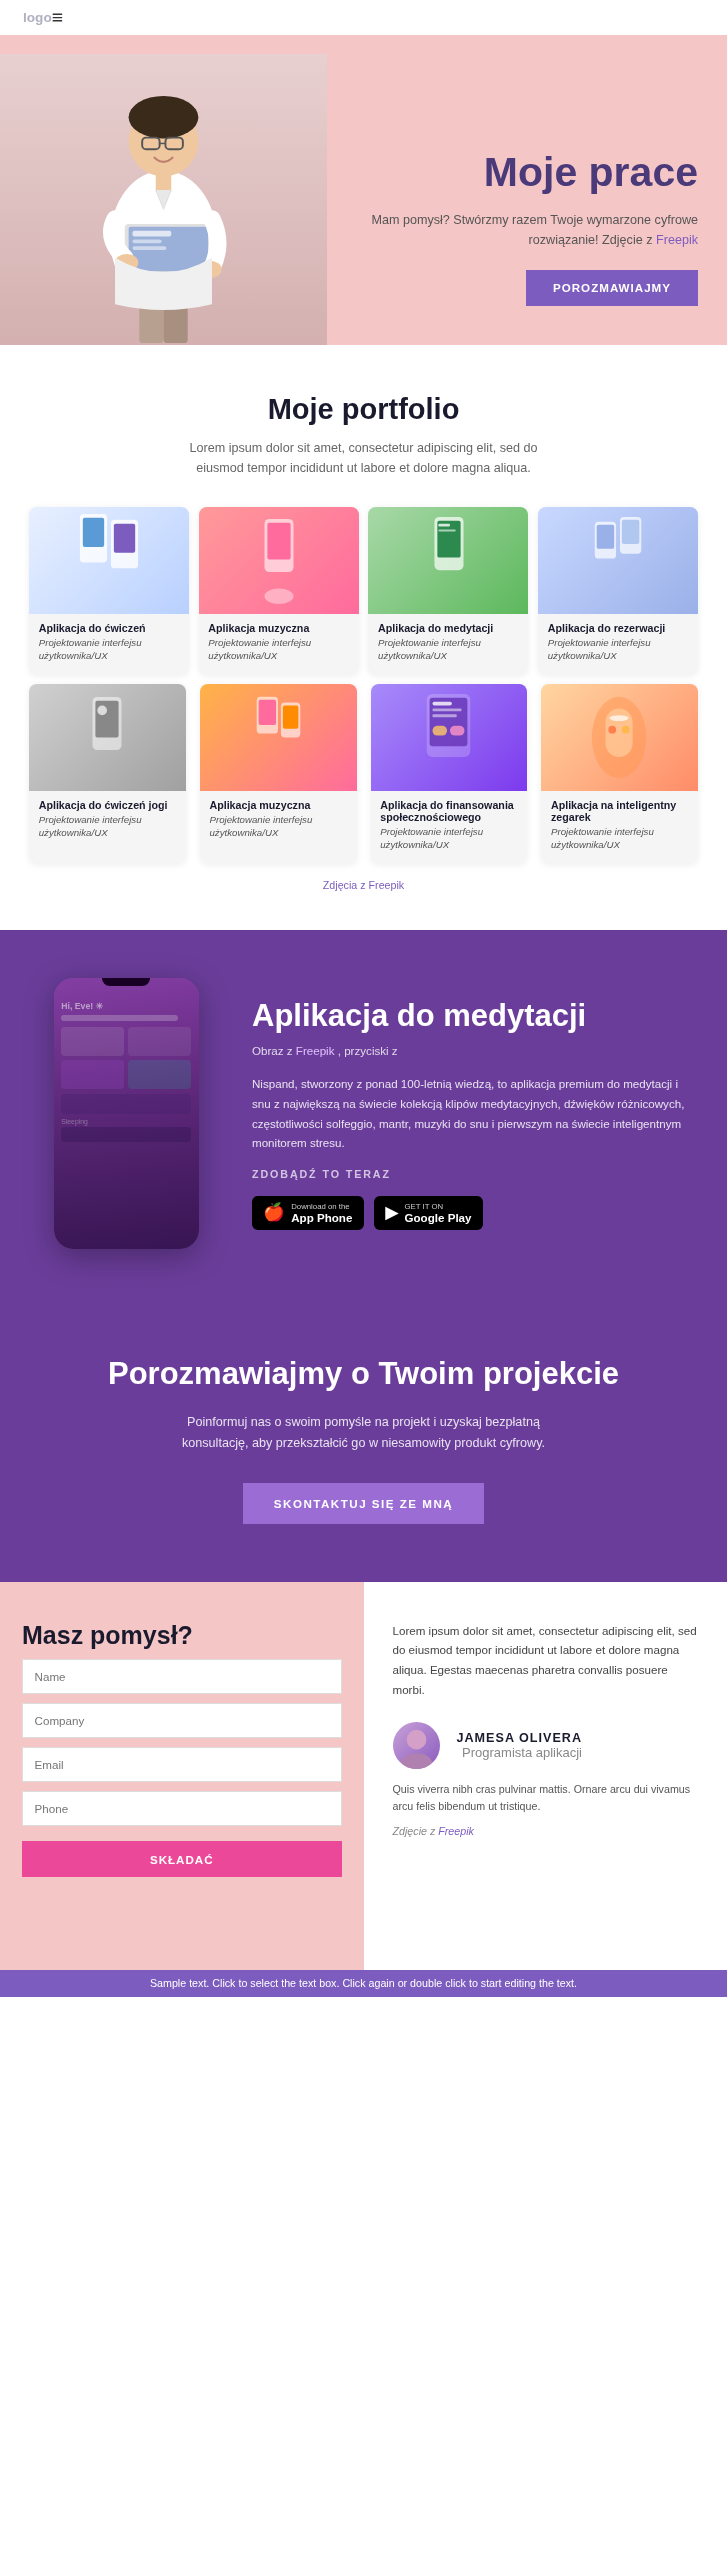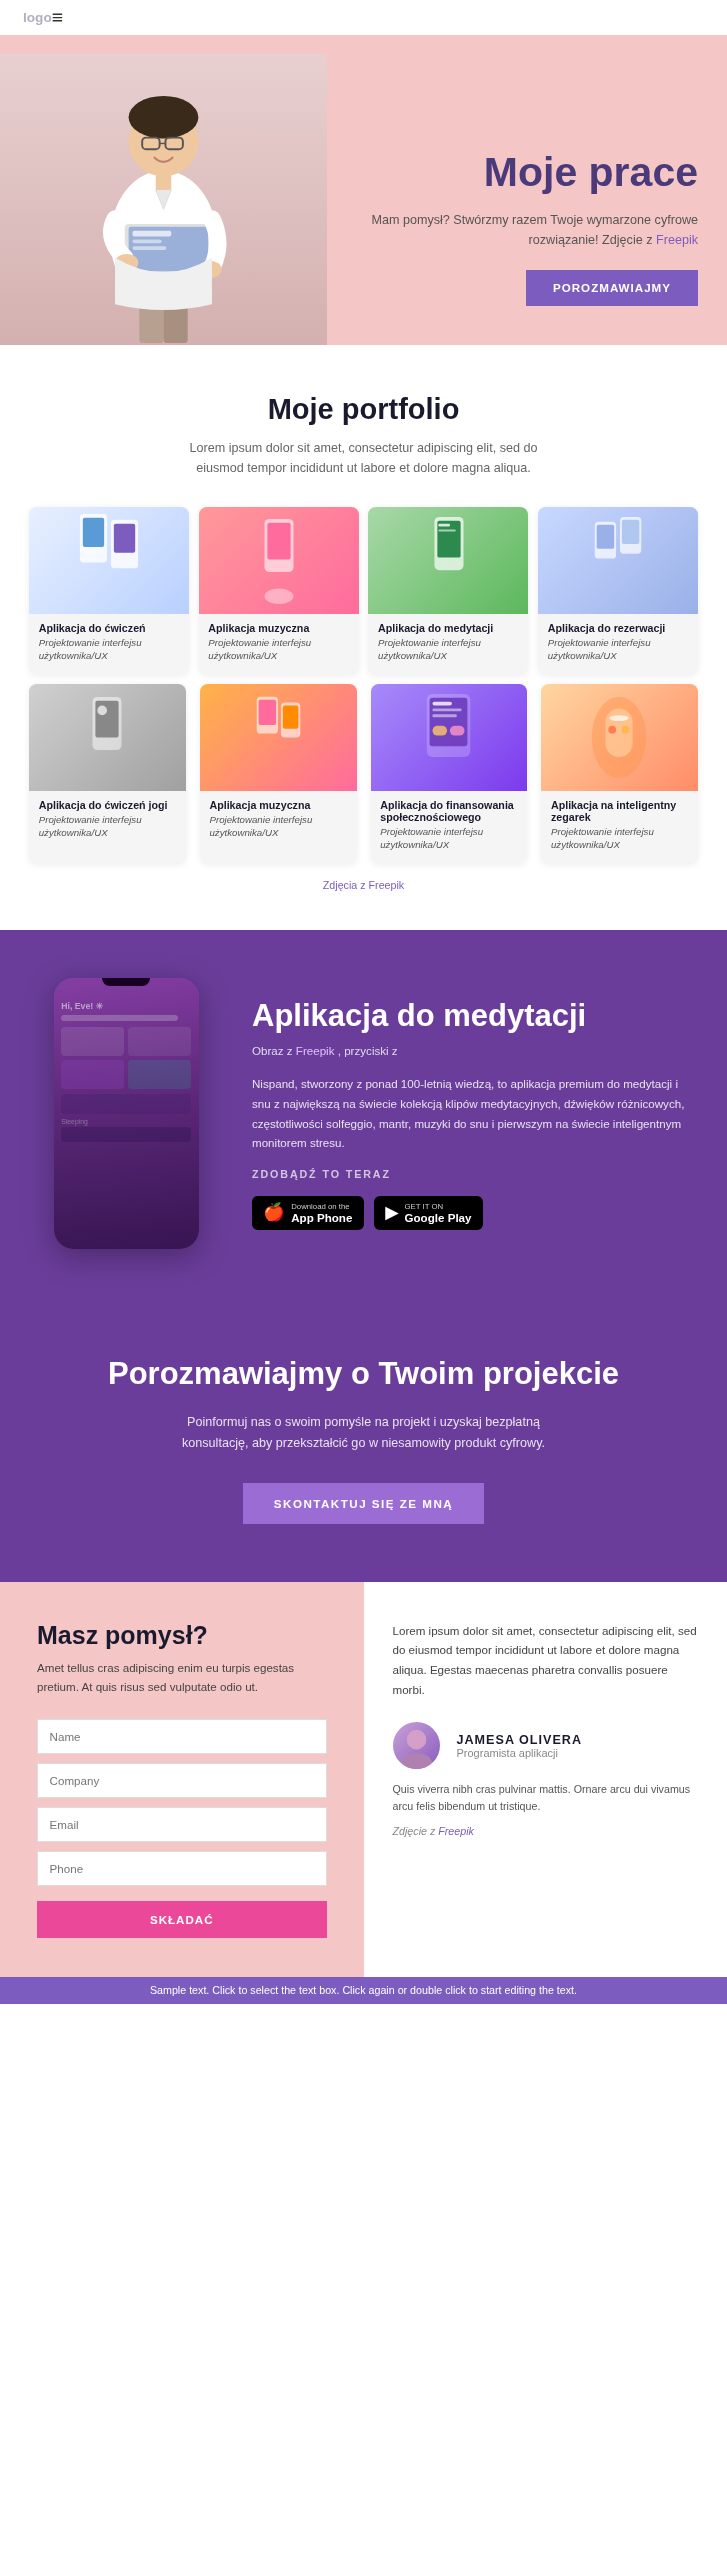--- a/index.html
+++ b/index.html
@@ -168,21 +168,21 @@
       background: #9b6dd4; color: #fff; border: none;
       padding: 13.6px 31px; font-size: 11.6px; font-weight: bold;
       letter-spacing: 1.5px; cursor: pointer; text-transform: uppercase;
     }
 
     
     .contact-section {
       display: flex; min-height: 388px;
     }
     .contact-left {
-      background: #f5c6c6; flex: 0 0 50%; padding: 39px 37px;
+      background: #f5c6c6; flex: 0 0 50%; padding: 39px 22px;
     }
     .contact-left-title {
       font-size: 25px; font-weight: 900; color: #1a1a2e; margin-bottom: 9.7px;
     }
     .contact-left-desc {
       font-size: 11.6px; color: #444; line-height: 1.6; margin-bottom: 23px;
     }
     .contact-form { display: flex; flex-direction: column; gap: 9.7px; }
     .contact-input {
       width: 100%; padding: 9.7px 11.6px; border: 1px solid #ddd;
@@ -204,21 +204,21 @@
     .testimonial-author { display: flex; align-items: center; gap: 17px; margin-bottom: 11.6px; }
     .author-avatar {
       width: 47px; height: 47px; border-radius: 50%;
       background: linear-gradient(135deg, #c8a0d8, #8b5cbf); overflow: hidden;
       display: flex; align-items: flex-end; justify-content: center;
     }
     .author-info {}
     .author-name {
       font-size: 12.6px; font-weight: 900; color: #1a1a2e; letter-spacing: 1px;
     }
-    .author-role { font-size: 11px; color: #888; }
+    .author-role { font-size: 13px; color: #888; text-align: right; }
     .testimonial-quote {
       font-size: 10.7px; color: #555; line-height: 1.6; margin-top: 9.7px;
     }
     .testimonial-credit {
       font-size: 10.7px; color: #888; font-style: italic; margin-top: 9.7px;
     }
     .testimonial-credit a { color: #7c5cbf; }
 
     
     .sample-text-bar {
@@ -486,21 +486,20 @@
 
 <section class="cta-section">
   <h2 class="cta-title">Porozmawiajmy o Twoim projekcie</h2>
   <p class="cta-desc">Poinformuj nas o swoim pomyśle na projekt i uzyskaj bezpłatną konsultację, aby przekształcić go w niesamowity produkt cyfrowy.</p>
   <button class="btn-cta">SKONTAKTUJ SIĘ ZE MNĄ</button>
 </section>
 
 <section class="contact-section">
   <div class="contact-left">
     <h2 class="contact-left-title">Masz pomysł?</h2>
-    <p class="contact-left-desc">Amet tellus cras adipiscing enim eu turpis egestas pretium. At quis risus sed vulputate odio ut.</p>
     <form class="contact-form">
       <input class="contact-input" type="text" placeholder="Name" style="">
       <input class="contact-input" type="text" placeholder="Company" style="">
       <input class="contact-input" type="email" placeholder="Email" style="">
       <input class="contact-input" type="tel" placeholder="Phone" style="">
       <button class="btn-submit" type="submit">SKŁADAĆ</button>
     </form>
   </div>
   <div class="contact-right">
     <p class="testimonial-text">Lorem ipsum dolor sit amet, consectetur adipiscing elit, sed do eiusmod tempor incididunt ut labore et dolore magna aliqua. Egestas maecenas pharetra convallis posuere morbi.</p>

